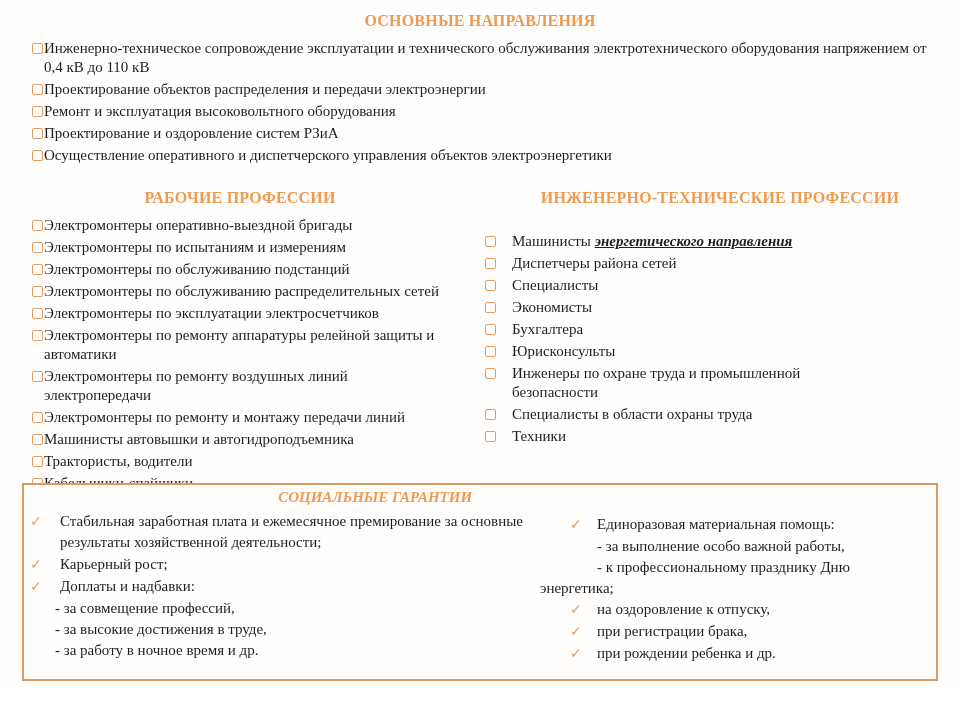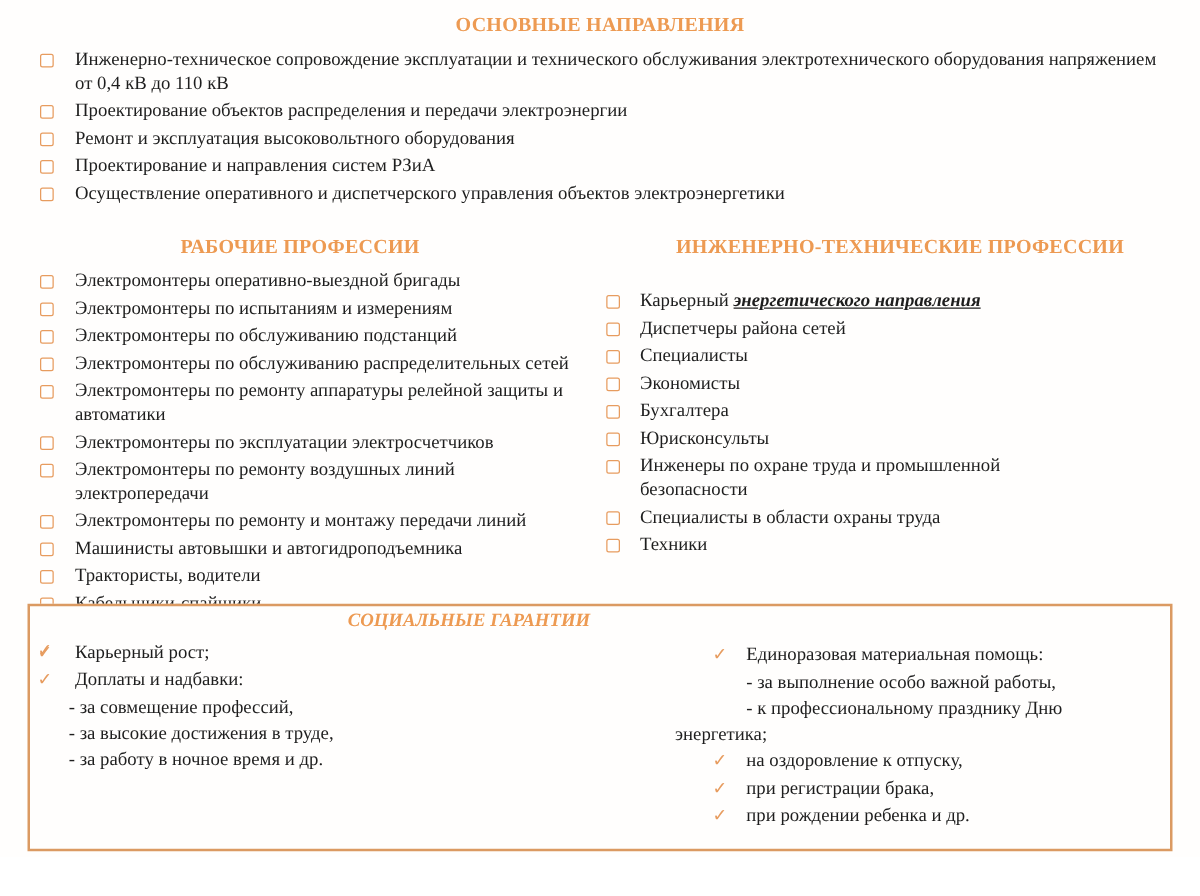--- a/index.html
+++ b/index.html
@@ -5,21 +5,21 @@
   html, body { margin:0; padding:0; background:#ffffff; }
   .slide {
     position:relative; width:960px; height:686px; background:#fffefd; overflow:hidden;
     font-family:"Liberation Serif", serif; color:#1e1e1e; font-size:15px;
   }
   .sec-title {
     font-weight:bold; color:#ED9A52; text-align:center; font-size:16px; letter-spacing:0.2px;
   }
   ul { list-style:none; margin:0; padding:0; }
   .b-item {
-    position:relative; line-height:19px; padding:0 28px 3px 60px;
+    position:relative; line-height:19px; padding:0 28px 3px 44px;
   }
   .sq {
     position:absolute; left:32px; top:4px; width:9px; height:9px;
     border:1.5px solid #E79C5F; border-radius:2px; background:#fff; display:inline-block;
   }
   
   .sec1 { position:absolute; top:12px; left:0; width:960px; }
   .sec1 ul { margin-top:9px; }
   
   .sec2 { position:absolute; top:168px; left:0; width:960px; display:flex;margin-top:21px; }
@@ -69,21 +69,21 @@
       <li class="b-item">
         <span class="sq"></span>
         <span>Проектирование объектов распределения и передачи электроэнергии</span>
       </li>
       <li class="b-item">
         <span class="sq"></span>
         <span>Ремонт и эксплуатация высоковольтного оборудования</span>
       </li>
       <li class="b-item">
         <span class="sq"></span>
-        <span>Проектирование и направления систем РЗиА</span>
+        <span>Проектирование и оздоровление систем РЗиА</span>
       </li>
       <li class="b-item">
         <span class="sq"></span>
         <span>Осуществление оперативного и диспетчерского управления объектов электроэнергетики</span>
       </li>
     </ul>
   </div>
 
   <div class="sec2">
     <div class="col-left">
@@ -100,25 +100,25 @@
         <li class="b-item">
           <span class="sq"></span>
           <span>Электромонтеры по обслуживанию подстанций</span>
         </li>
         <li class="b-item">
           <span class="sq"></span>
           <span>Электромонтеры по обслуживанию распределительных сетей</span>
         </li>
         <li class="b-item">
           <span class="sq"></span>
+          <span>Электромонтеры по эксплуатации электросчетчиков</span>
+        </li>
+        <li class="b-item">
+          <span class="sq"></span>
           <span>Электромонтеры по ремонту аппаратуры релейной защиты и автоматики</span>
-        </li>
-        <li class="b-item">
-          <span class="sq"></span>
-          <span>Электромонтеры по эксплуатации электросчетчиков</span>
         </li>
         <li class="b-item">
           <span class="sq"></span>
           <span>Электромонтеры по ремонту воздушных линий электропередачи</span>
         </li>
         <li class="b-item">
           <span class="sq"></span>
           <span>Электромонтеры по ремонту и монтажу передачи линий</span>
         </li>
         <li class="b-item">
@@ -138,21 +138,21 @@
           <span>Электрогазосварщики</span>
         </li>
       </ul>
     </div>
 
     <div class="col-right">
       <div class="sec-title">ИНЖЕНЕРНО-ТЕХНИЧЕСКИЕ ПРОФЕССИИ</div>
       <ul>
         <li class="b-item">
           <span class="sq"></span>
-          <span>Карьерный </span><span class="emph">энергетического направления</span>
+          <span>Машинисты </span><span class="emph">энергетического направления</span>
         </li>
         <li class="b-item">
           <span class="sq"></span>
           <span>Диспетчеры района сетей</span>
         </li>
         <li class="b-item">
           <span class="sq"></span>
           <span>Специалисты</span>
         </li>
         <li class="b-item">
@@ -183,20 +183,21 @@
     </div>
   </div>
 
   <div class="sec3">
     <div class="box-title">СОЦИАЛЬНЫЕ ГАРАНТИИ</div>
     <div class="box-cols">
 
       <div class="box-left">
         <div class="c-item">
           <span class="chk">✓</span>
+          <span>Стабильная заработная плата и ежемесячное премирование за основные результаты хозяйственной деятельности;</span>
         </div>
         <div class="c-item">
           <span class="chk">✓</span>
           <span>Карьерный рост;</span>
         </div>
         <div class="c-item">
           <span class="chk">✓</span>
           <span>Доплаты и надбавки:</span>
         </div>
         <div class="sub">- за совмещение профессий,</div>

